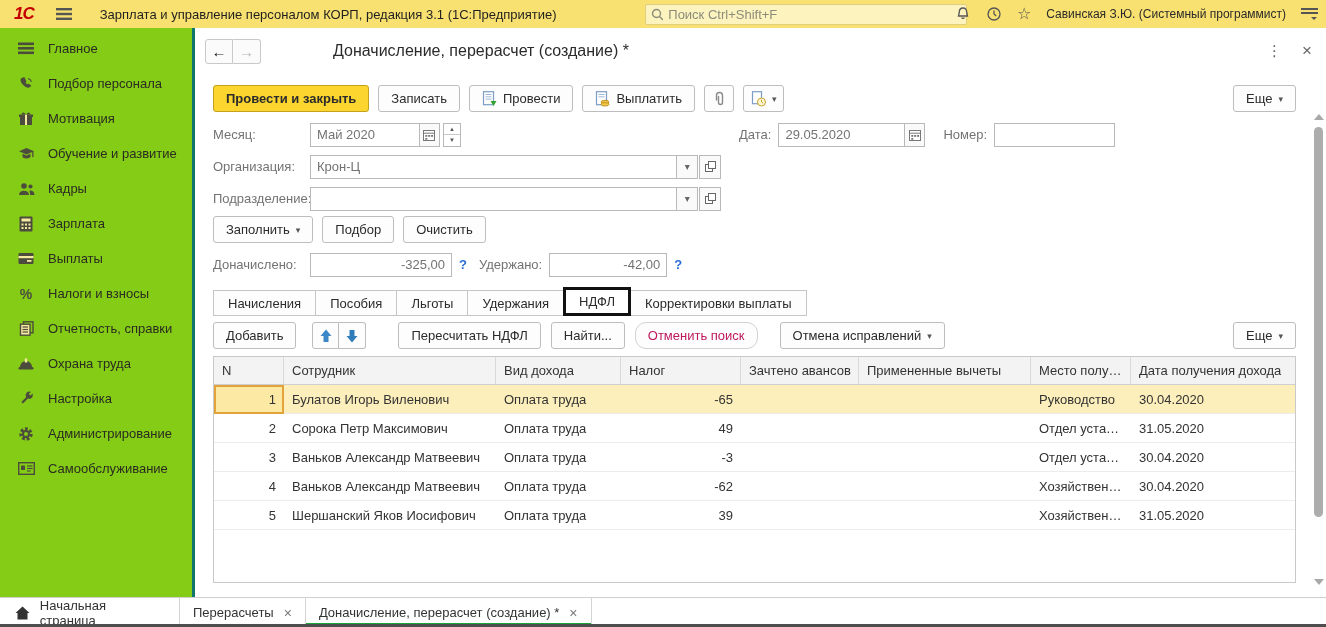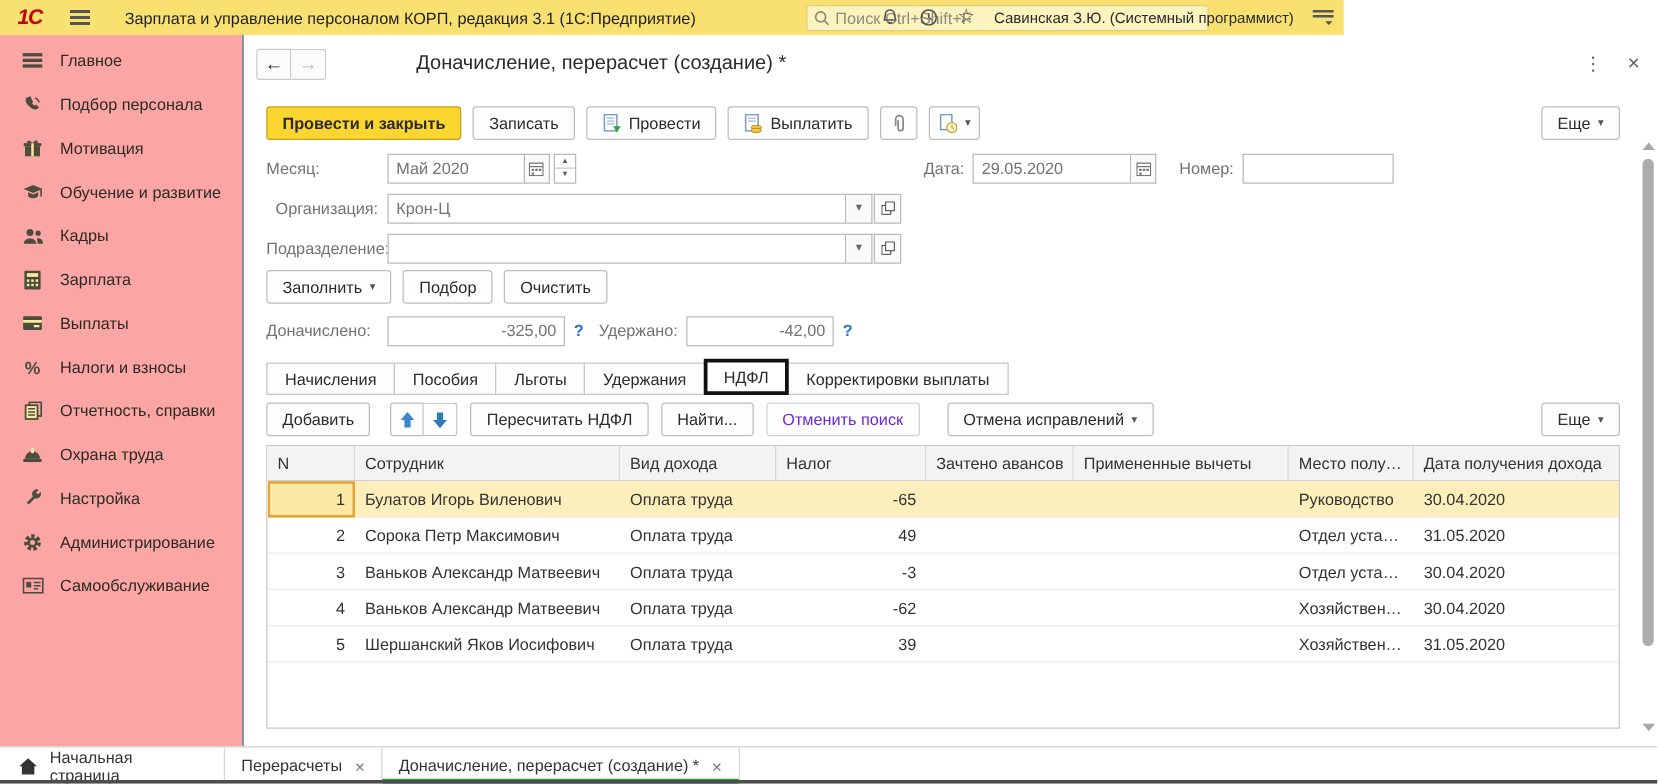--- a/index.html
+++ b/index.html
@@ -3,39 +3,39 @@
 <meta charset="utf-8">
 <style>
   * { box-sizing: border-box; margin: 0; padding: 0; }
   html,body { width:1326px; height:627px; }
   body {
     position: relative;
     font-family: "Liberation Sans", "DejaVu Sans", sans-serif;
     font-size: 13px; color:#333; background:#fff; overflow:hidden;
   }
   
-  .topbar { position:absolute; top:0; left:0; width:1075px; height:28px;
+  .topbar { position:absolute; top:0; left:0; width:1326px; height:28px;
     background:#F8E170; display:flex; align-items:center; padding:0 10px; }
   .logo { font-weight:bold; font-style:italic; color:#C40000; font-size:17px;
     letter-spacing:-1px; margin-left:4px; display:flex; align-items:flex-end; }
   .hamburger { margin-left:22px; display:flex; cursor:pointer; }
   .app-title { margin-left:28px; color:#1F1F1F; }
   .search-box { position:absolute; left:645px; top:4px; width:322px; height:21px;
     background:#FCF3BF; border:1px solid #DFCE7D; border-radius:2px;
     display:flex; align-items:center; padding:0 5px; gap:5px; }
   .search-box input { border:none; background:transparent; outline:none;
     font:inherit; color:#14532d; width:100%; }
   .search-box input::placeholder { color:#8C8C7A; }
   .top-icons { position:absolute; right:8px; top:0; height:28px;
     display:flex; align-items:center; gap:15px; }
   .top-user { font-size:12px; color:#2A2A2A; }
   .star-glyph { font-size:16px; color:#555; line-height:1; }
   
   .sidebar { position:absolute; top:28px; left:0; width:195px; bottom:30px;
-    background:#fca5a5; border-right:1px solid #0f766e; padding-top:3px; }
+    background:#84cc16; border-right:3px solid #0f766e; padding-top:3px; }
   .side-item { display:flex; align-items:center; gap:13px; height:35px;
     padding-left:17px; cursor:pointer; color:#2B2B22; }
   .side-item .icn { width:18px; display:flex; justify-content:center; align-items:center; }
   .pct { font-weight:bold; font-size:14px; color:#4C4C3C; }
   
   .main { position:absolute; left:195px; top:28px; right:0; bottom:30px; background:#fff; }
   .doc-header { position:absolute; top:8px; left:10px; right:14px; height:30px;
     display:flex; align-items:center; }
   .nav-btn { width:28px; height:25px; background:#FBFBFB; border:1px solid #C9C9C9;
     font-size:15px; display:flex; align-items:center; justify-content:center; cursor:pointer; }
@@ -43,21 +43,21 @@
   .nav-fwd  { border-radius:0 3px 3px 0; color:#B5B5B5; border-left:none; }
   .doc-title { font-size:16px; color:#2B2B2B; margin-left:72px; }
   .win-controls { margin-left:auto; display:flex; gap:20px; color:#666;
     font-size:15px; align-items:center; }
   .win-controls span { cursor:pointer; }
   
   .btn { height:27px; background:#FDFDFD; border:1px solid #BDBDBD; border-radius:3px;
     padding:0 12px; display:inline-flex; align-items:center; gap:6px; font:inherit;
     color:#2B2B2B; cursor:pointer; white-space:nowrap; }
   .btn-primary { background:#FCD52F; border-color:#C2A11D; font-weight:bold; }
-  .btn:disabled, .btn.disabled { color:#6d28d9; border-color:#D2D2D2; cursor:default; }
+  .btn:disabled, .btn.disabled { color:#be185d; border-color:#D2D2D2; cursor:default;border-radius:11px; }
   .arr { font-size:9px; color:#555; }
   .btn-icon { padding:0 7px; }
   .cmd-bar { position:absolute; top:57px; left:18px; right:30px; height:27px;
     display:flex; align-items:center; gap:9px; }
   .btn-more { margin-left:auto; }
   
   .frow { position:absolute; left:18px; display:flex; align-items:center; height:25px; }
   .lbl { color:#737373; }
   .field { display:flex; align-items:stretch; height:24px; }
   .inp { height:24px; border:1px solid #B9B9B9; background:#fff; font:inherit;
@@ -401,21 +401,21 @@
               <rect x="2.3" y="9" width="2" height="1.8"></rect>
             </g>
           </svg>
         </span>
     </div>
     <span class="lbl" style="margin-left:18px;">Номер:</span>
     <input class="inp" style="width: 121px; margin-left: 7px;" value="">
   </div>
 
   <div class="frow" style="top:126px;">
-    <span class="lbl" style="width:97px;text-align:center;">Организация:</span>
+    <span class="lbl" style="width:97px;">Организация:</span>
     <div class="field" style="width:411px;">
       <input class="inp" value="Крон-Ц" style="">
       <span class="fbtn" style="font-size:10px;">▾</span>
       <span class="fbtn sep">
           <svg width="11" height="11">
             <rect x="0.5" y="3.5" width="7" height="7" fill="#fff" stroke="#666"></rect>
             <rect x="3.5" y="0.5" width="7" height="7" fill="#fff" stroke="#666"></rect>
           </svg>
         </span>
     </div>
@@ -475,21 +475,21 @@
           <svg width="12" height="14">
             <path d="M6 0.5L11.5 7H8.5v6h-5V7H0.5z" fill="#3C87C8"></path>
           </svg>
         </span>
       <span class="ud-btn">
           <svg width="12" height="14">
             <path d="M6 13.5L0.5 7h3V1h5v6h3z" fill="#2E7CB8"></path>
           </svg>
         </span>
     </div>
-    <button class="btn" style="margin-left:0;">
+    <button class="btn" style="margin-left:22px;">
         <span>Пересчитать НДФЛ</span>
       </button>
     <button class="btn">
         <span>Найти...</span>
       </button>
     <button class="btn disabled">
         <span>Отменить поиск</span>
       </button>
     <button class="btn" style="margin-left:12px;">
         <span>Отмена исправлений</span>

